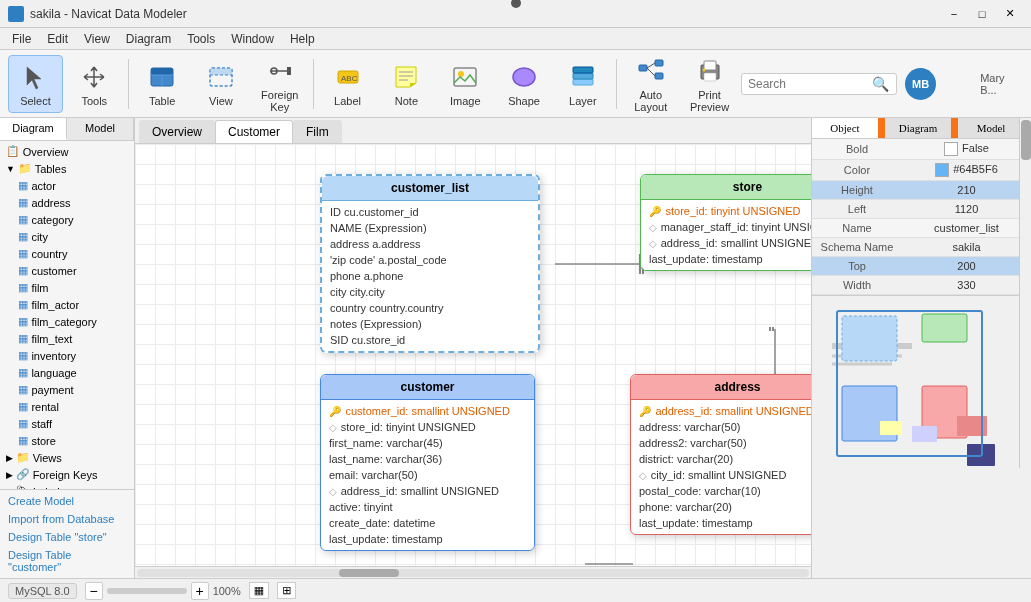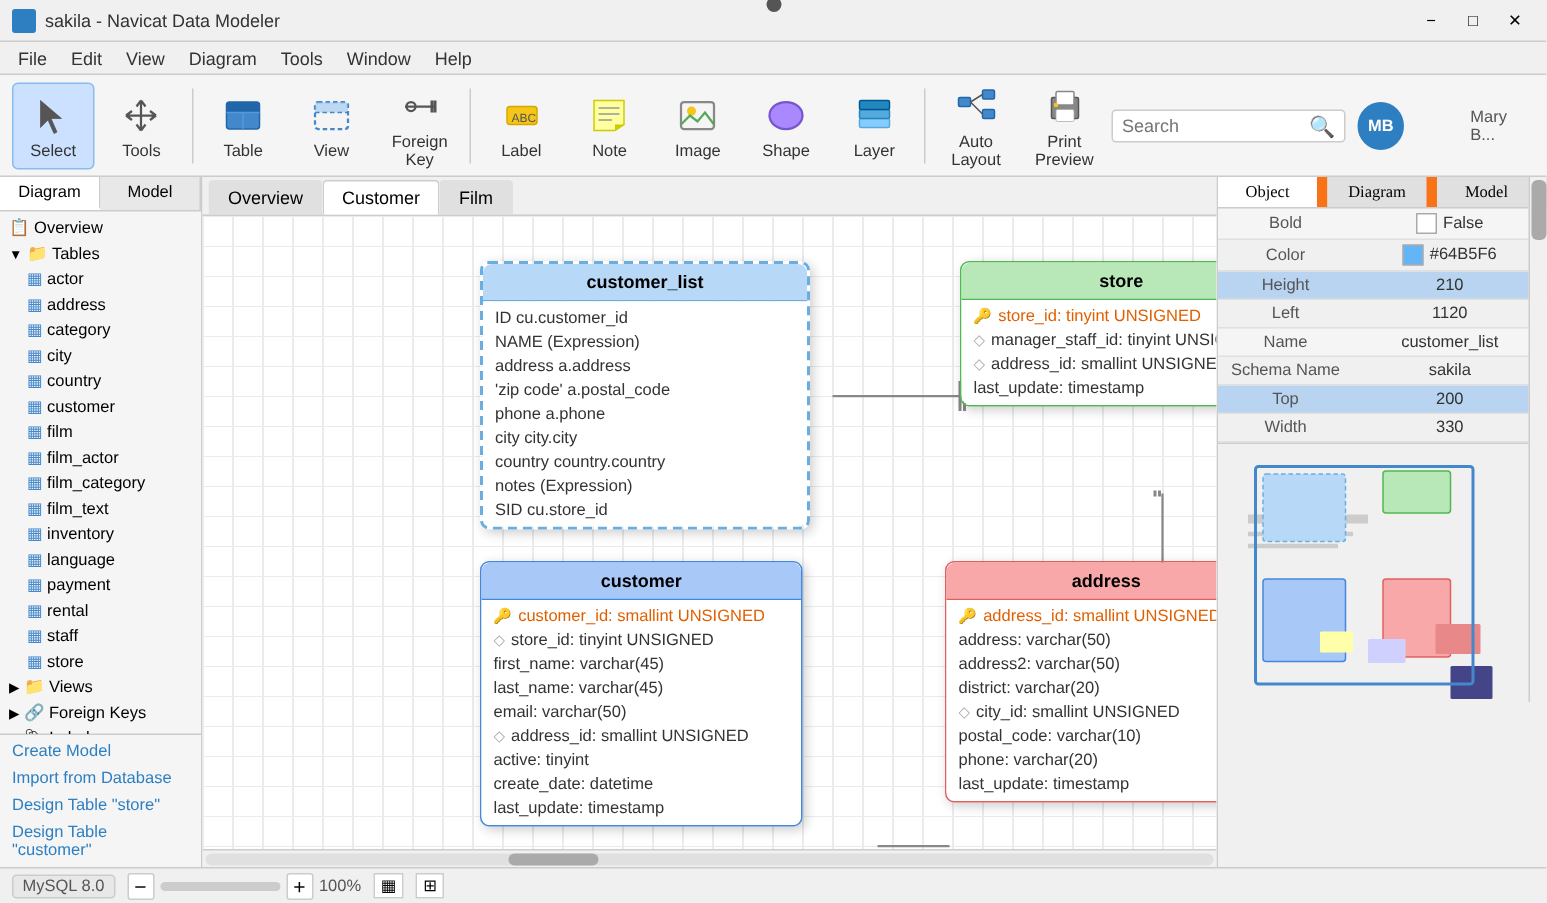--- a/index.html
+++ b/index.html
@@ -394,21 +394,21 @@
               <span class="er-field-text pk">customer_id: smallint UNSIGNED</span>
             </div>
           <div class="er-field">
               <span class="diamond-icon">◇</span>
               <span class="er-field-text">store_id: tinyint UNSIGNED</span>
             </div>
           <div class="er-field">
               <span class="er-field-text">first_name: varchar(45)</span>
             </div>
           <div class="er-field">
-              <span class="er-field-text">last_name: varchar(45)</span>
+              <span class="er-field-text">last_name: varchar(36)</span>
             </div>
           <div class="er-field">
               <span class="er-field-text">email: varchar(50)</span>
             </div>
           <div class="er-field">
               <span class="diamond-icon">◇</span>
               <span class="er-field-text">address_id: smallint UNSIGNED</span>
             </div>
           <div class="er-field">
               <span class="er-field-text">active: tinyint</span>

